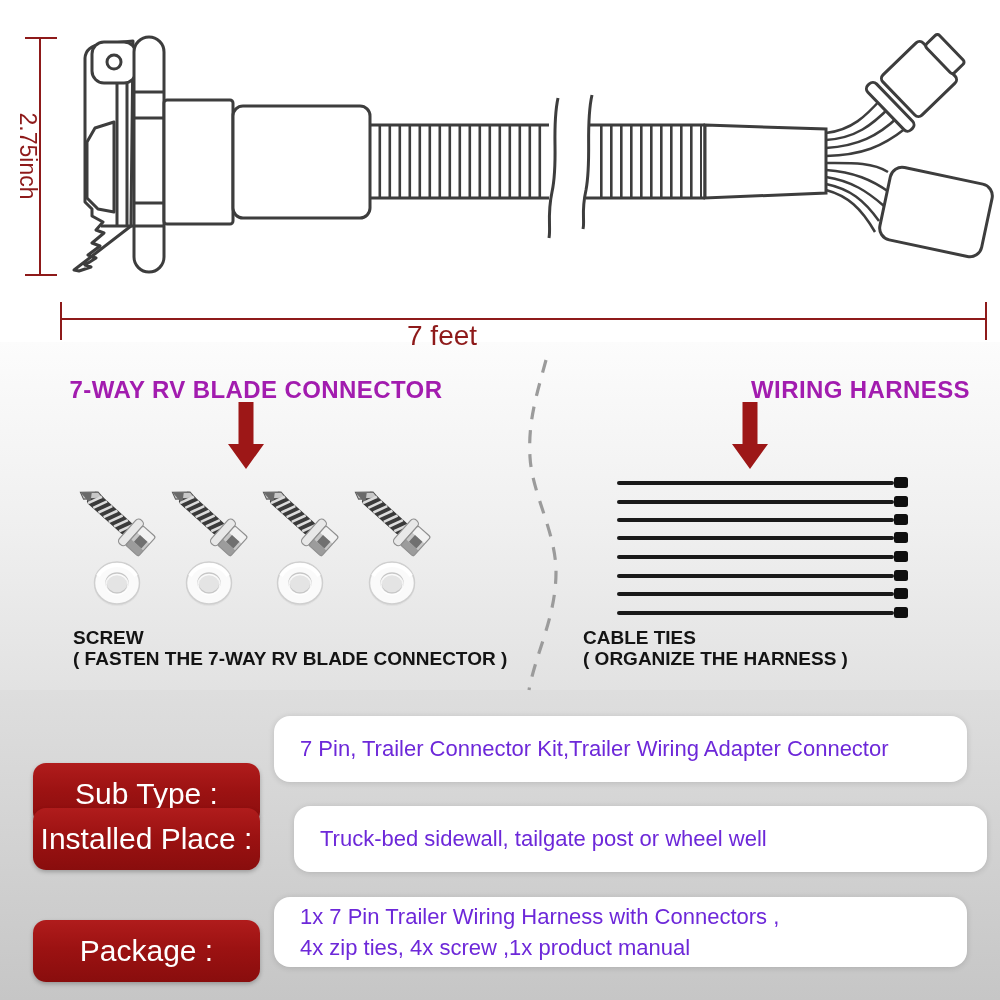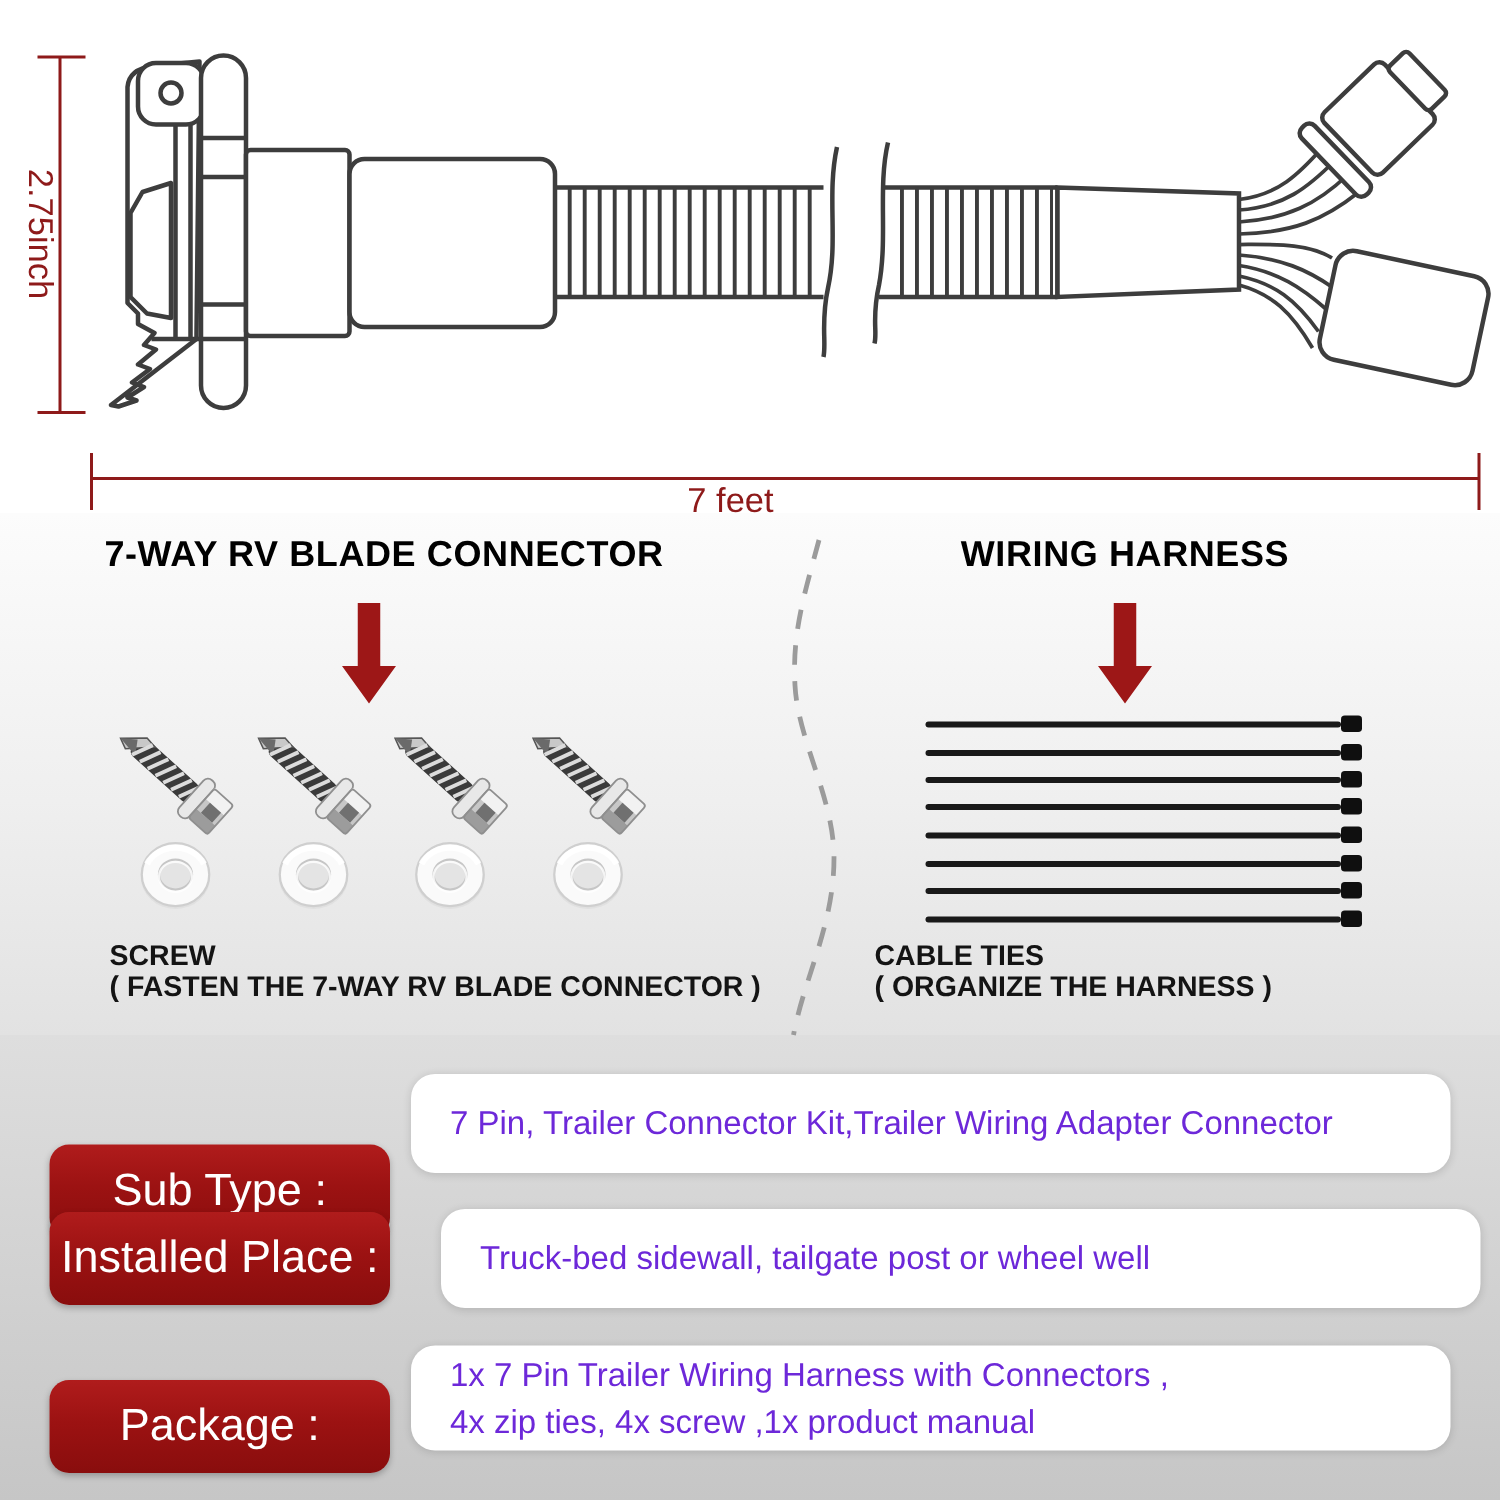--- a/index.html
+++ b/index.html
@@ -17,30 +17,30 @@
     background:linear-gradient(180deg,#dedede 0%,#d1d1d1 55%,#c6c6c6 100%);
   }
   svg.layer { position:absolute; }
   
   .dim-height-anchor { position:absolute; left:27px; top:156px; width:0; height:0; }
   .dim-height-anchor > span {
     position:absolute; transform:translate(-50%,-50%) rotate(90deg);
     white-space:nowrap; font-size:23px; color:#8e1a1a;
   }
   .dim-length {
-    position:absolute; left:407px; top:320px; width:160px; text-align:center;
-    font-size:23px; color:#8e1a1a;
+    position:absolute; left:407px; top:320px; width:160px; 
+    font-size:28px; color:#8e1a1a;
   }
   
   .col-title {
-    position:absolute; top:356px; text-align:center;
-    font-size:24px; font-weight:bold; color:#000000; letter-spacing:0.4px;
+    position:absolute; top:376px; text-align:center;
+    font-size:24px; font-weight:bold; color:#a21caf; letter-spacing:0.4px;
   }
   .col-title.left  { left:31px;  width:450px; }
-  .col-title.right { left:530px; width:440px; }
+  .col-title.right { left:530px; width:440px;text-align:right; }
   .caption {
     position:absolute; font-size:19px; font-weight:bold; color:#141414;margin-left:38px;
   }
   .cap-l1 { left:35px;  width:450px; top:627px; }
   .cap-l2 { left:35px;  width:450px; top:648px; }
   .cap-r1 { left:545px; width:440px; top:627px; }
   .cap-r2 { left:545px; width:440px; top:648px; }
   .arrow-svg { position:absolute; width:40px; height:68px; }
   .arrow-left  { left:226px; top:402px; }
   .arrow-right { left:730px; top:402px; }

